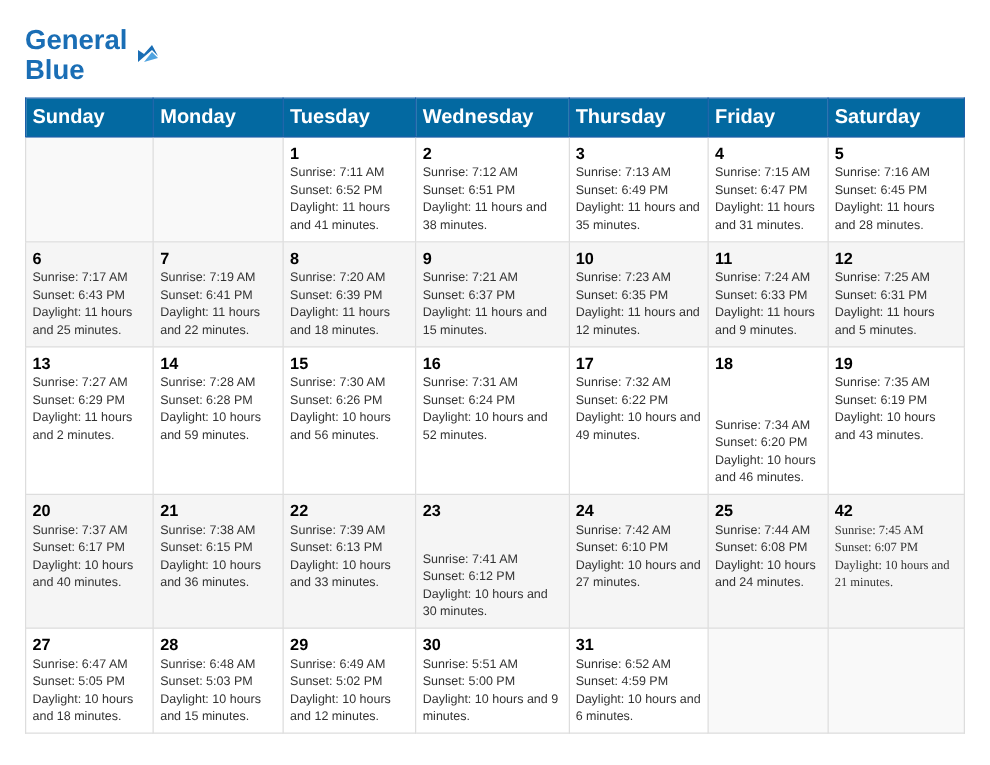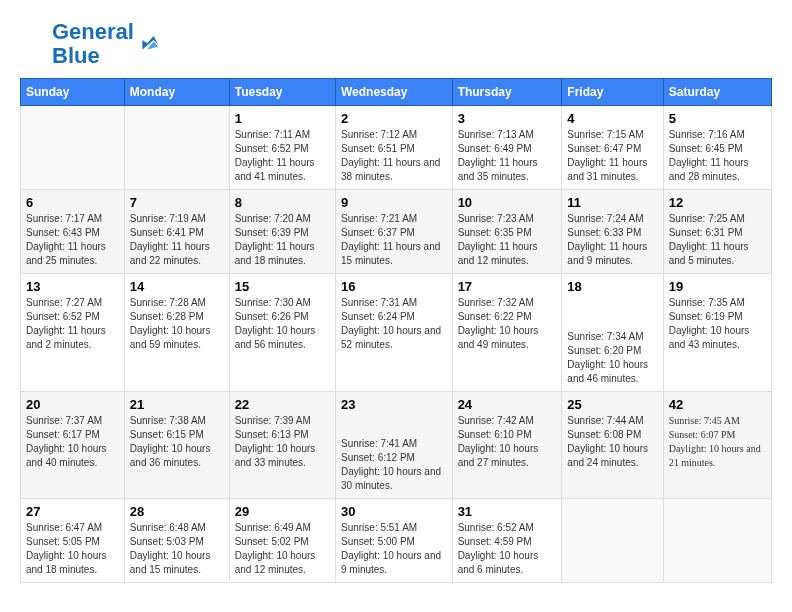--- a/index.html
+++ b/index.html
@@ -21,21 +21,20 @@
       align-items: center;
     }
     .logo-text {
       font-size: 22px;
       font-weight: bold;
       color: #333;
       line-height: 1.1;
     }
     .logo-text span {
       color: #1a6eb5;
-      margin-left: 32px;
     }
     .logo-icon {
       width: 24px;
       height: 24px;
       margin-left: 2px;
     }
     .title-block {
       text-align: right;
     }
     .month-title {
@@ -46,25 +45,25 @@
     .location {
       font-size: 16px;
       color: #555;
     }
     table {
       width: 100%;
       border-collapse: collapse;
       font-size: 11px;
     }
     thead tr th {
-      background-color: #3b82f6;
+      background-color: #0369a1;
       color: #fff;
       text-align: left;
       padding: 6px 5px;
-      font-size: 12px;
+      font-size: 16px;
       font-weight: bold;
       border: 1px solid #1a5fa8;
     }
     tbody tr {
       background: #fff;
     }
     tbody tr:nth-child(even) {
       background: #f5f5f5;
     }
     tbody td {
@@ -197,21 +196,21 @@
           <span class="day-number">12</span>
           <div class="day-detail" style="white-space: pre-line;">Sunrise: 7:25 AM
 Sunset: 6:31 PM
 Daylight: 11 hours and 5 minutes.</div>
         </td>
       </tr>
       <tr>
         <td>
           <span class="day-number">13</span>
           <div class="day-detail" style="white-space: pre-line;">Sunrise: 7:27 AM
-Sunset: 6:52 PM
+Sunset: 6:29 PM
 Daylight: 11 hours and 2 minutes.</div>
         </td>
         <td>
           <span class="day-number">14</span>
           <div class="day-detail" style="white-space: pre-line;">Sunrise: 7:28 AM
 Sunset: 6:28 PM
 Daylight: 10 hours and 59 minutes.</div>
         </td>
         <td>
           <span class="day-number">15</span>

